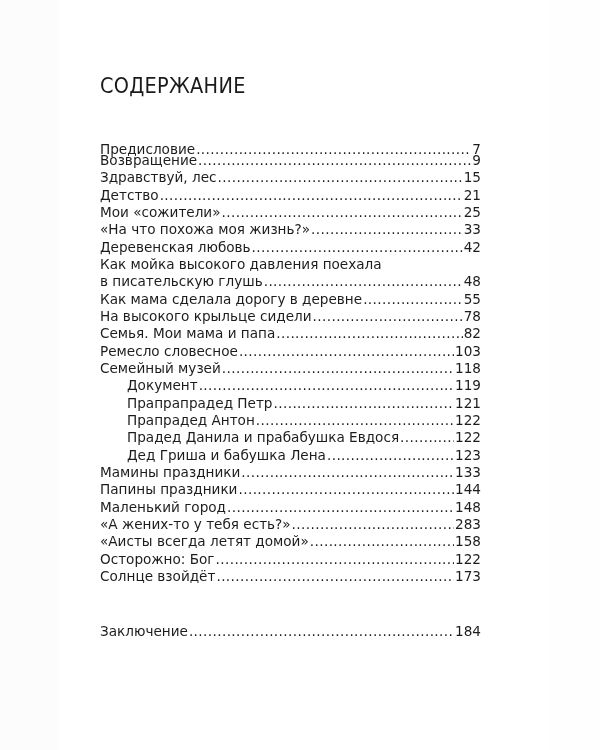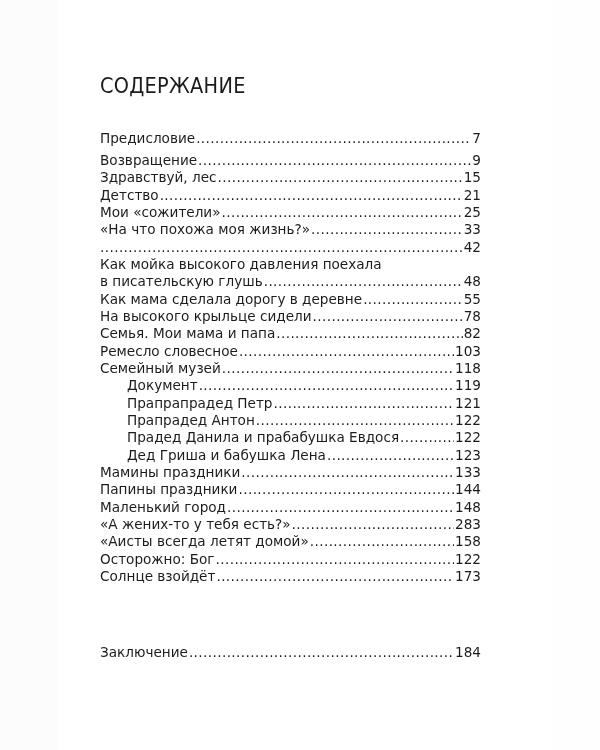--- a/index.html
+++ b/index.html
@@ -41,23 +41,23 @@
     white-space: nowrap;
   }
   .toc {
     position: absolute;
     left: 100px;
     width: 381px;
     font-family: "DejaVu Sans", sans-serif;
     font-size: 13.6px;
     line-height: 17.33px;
   }
-  .toc-group-a { top: 130px; }
+  .toc-group-a { top: 141px; }
   .toc-group-b { top: 152px; }
-  .toc-group-c { top: 644px; }
+  .toc-group-c { top: 623px; }
   .entry {
     display: flex;
     align-items: flex-end;
     width: 100%;
     white-space: nowrap;
   }
   .entry.indent { padding-left: 27px; box-sizing: border-box; }
   .entry-title {
     flex: 0 0 auto;
     padding-right: 1px;
@@ -119,20 +119,21 @@
     <span class="entry-title">Мои «сожители»</span>
     <span class="entry-lead"></span>
     <span class="entry-page">25</span>
   </div>
   <div class="entry">
     <span class="entry-title">«На что похожа моя жизнь?»</span>
     <span class="entry-lead"></span>
     <span class="entry-page">33</span>
   </div>
   <div class="entry">
+    <span class="entry-title">Деревенская любовь</span>
     <span class="entry-lead"></span>
     <span class="entry-page">42</span>
   </div>
   <div>
     <div class="entry">
       <span class="entry-title">Как мойка высокого давления поехала</span>
     </div>
     <div class="entry">
       <span class="entry-title">в писательскую глушь</span>
       <span class="entry-lead"></span>

